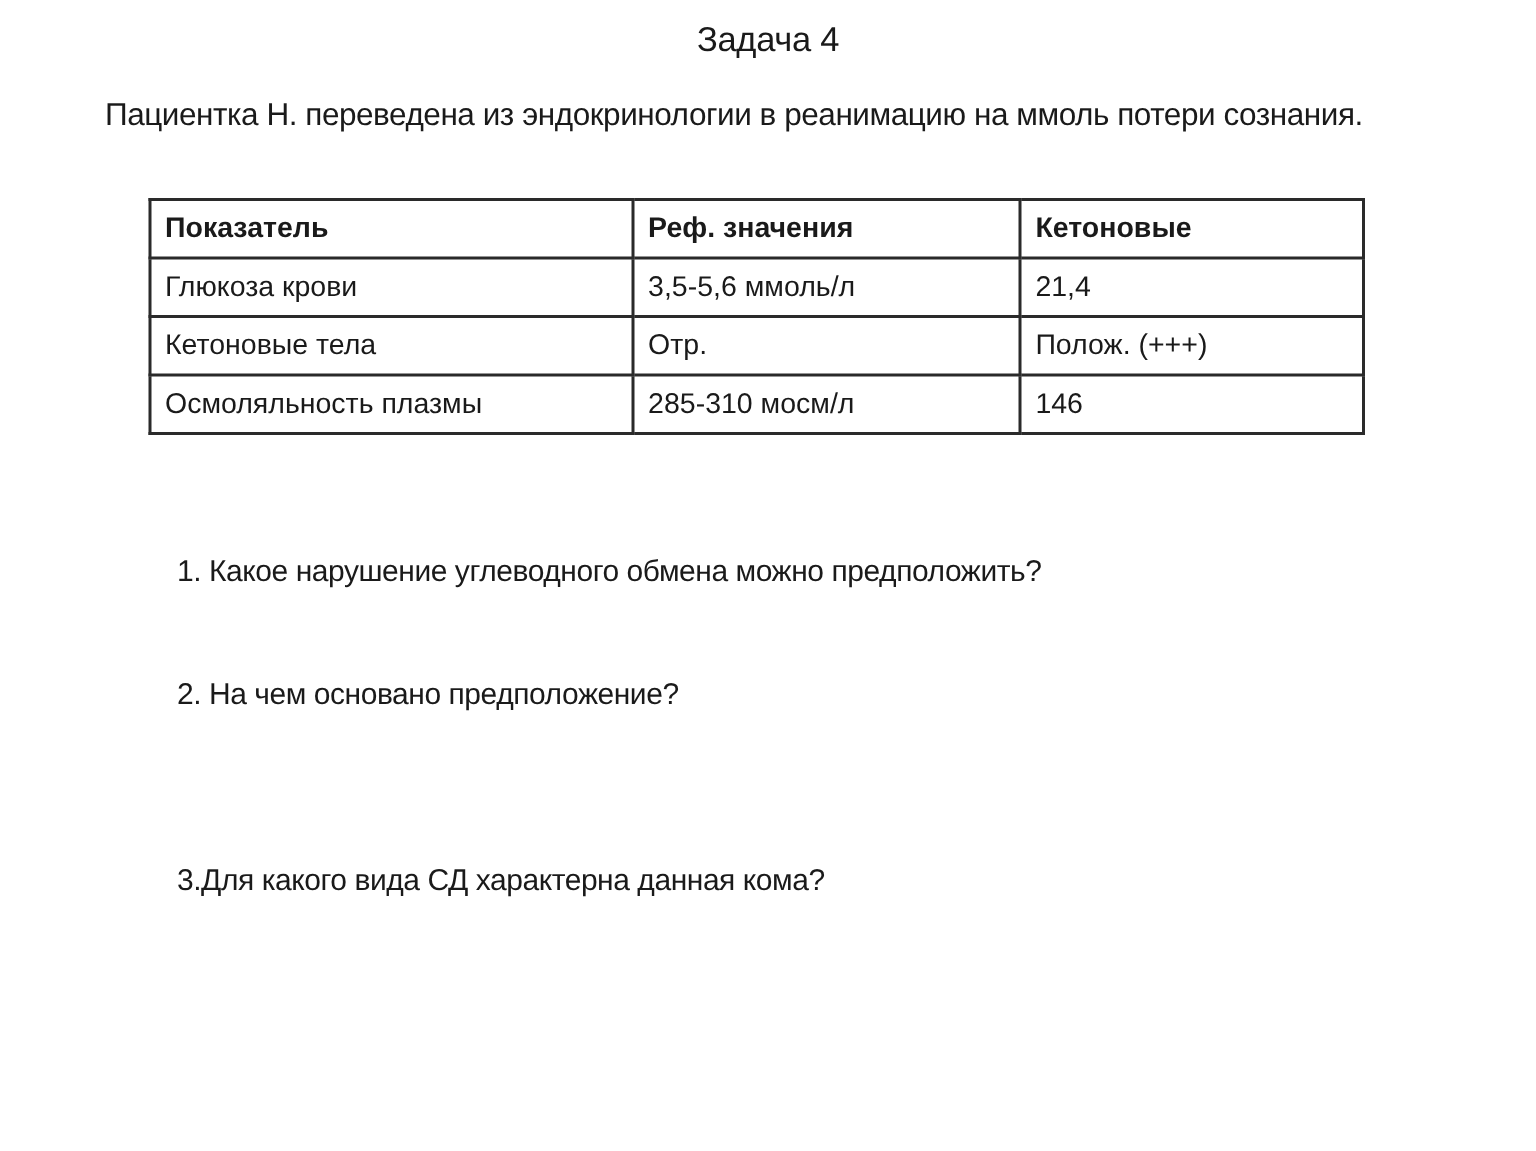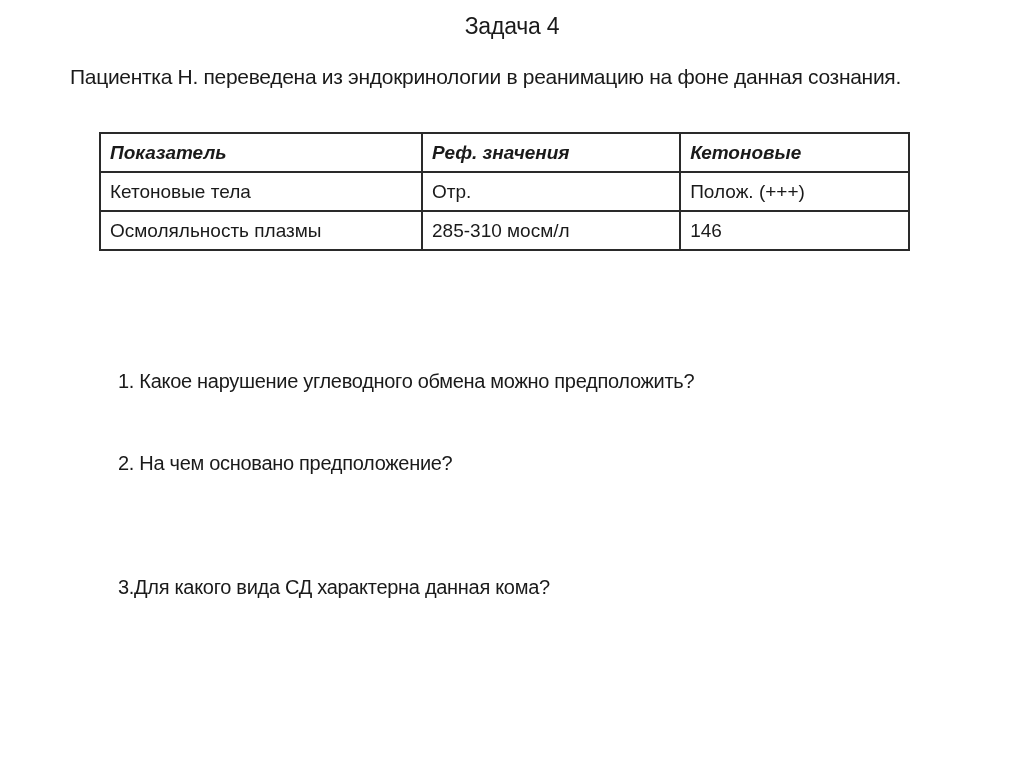--- a/index.html
+++ b/index.html
@@ -44,21 +44,20 @@
     table.lab-table td, table.lab-table th {
       border: 2px solid #2a2a2a;
       height: 37px;
       padding: 0 0 0 9px;
       text-align: left;
       vertical-align: middle;
       font-weight: normal;
     }
     table.lab-table th {
       font-weight: bold;
-      font-style: italic;
     }
     .col1 { width: 313px; }
     .col2 { width: 249px; }
     .col3 { width: 219px; }
     td.result { font-weight: bold; }
     .question {
       position: absolute;
       left: 118px;
       font-size: 20px;
       letter-spacing: -0.3px;
@@ -66,31 +65,36 @@
     }
     .q1 { top: 370px; }
     .q2 { top: 452px; }
     .q3 { top: 576px; }
   </style>
 </head>
 <body>
 
 <div class="slide-title">Задача 4</div>
 
-<div class="intro">Пациентка Н. переведена из эндокринологии в реанимацию на фоне данная сознания.</div>
+<div class="intro">Пациентка Н. переведена из эндокринологии в реанимацию на ммоль потери сознания.</div>
 
 <table class="lab-table">
   <thead>
     <tr>
       <th class="col1">Показатель</th>
       <th class="col2">Реф. значения</th>
       <th class="col3">Кетоновые</th>
     </tr>
   </thead>
   <tbody>
+    <tr>
+      <td>Глюкоза крови</td>
+      <td>3,5-5,6 ммоль/л</td>
+      <td class="result">21,4</td>
+    </tr>
     <tr>
       <td>Кетоновые тела</td>
       <td>Отр.</td>
       <td class="result">Полож. (+++)</td>
     </tr>
     <tr>
       <td>Осмоляльность плазмы</td>
       <td>285-310 мосм/л</td>
       <td class="result">146</td>
     </tr>

